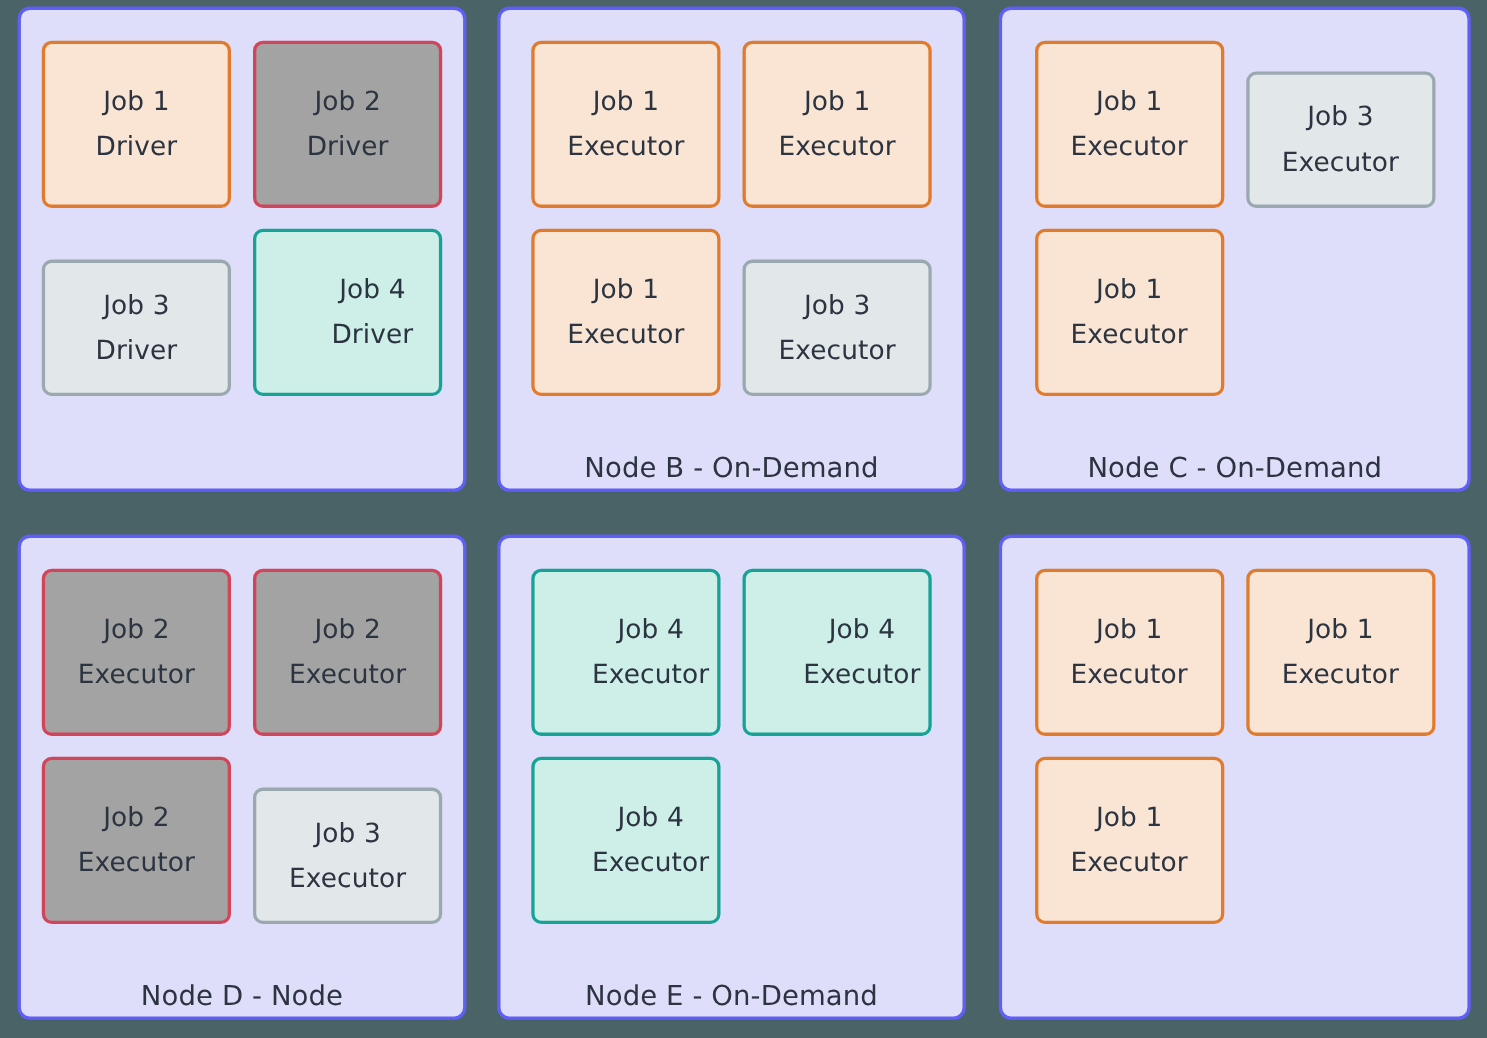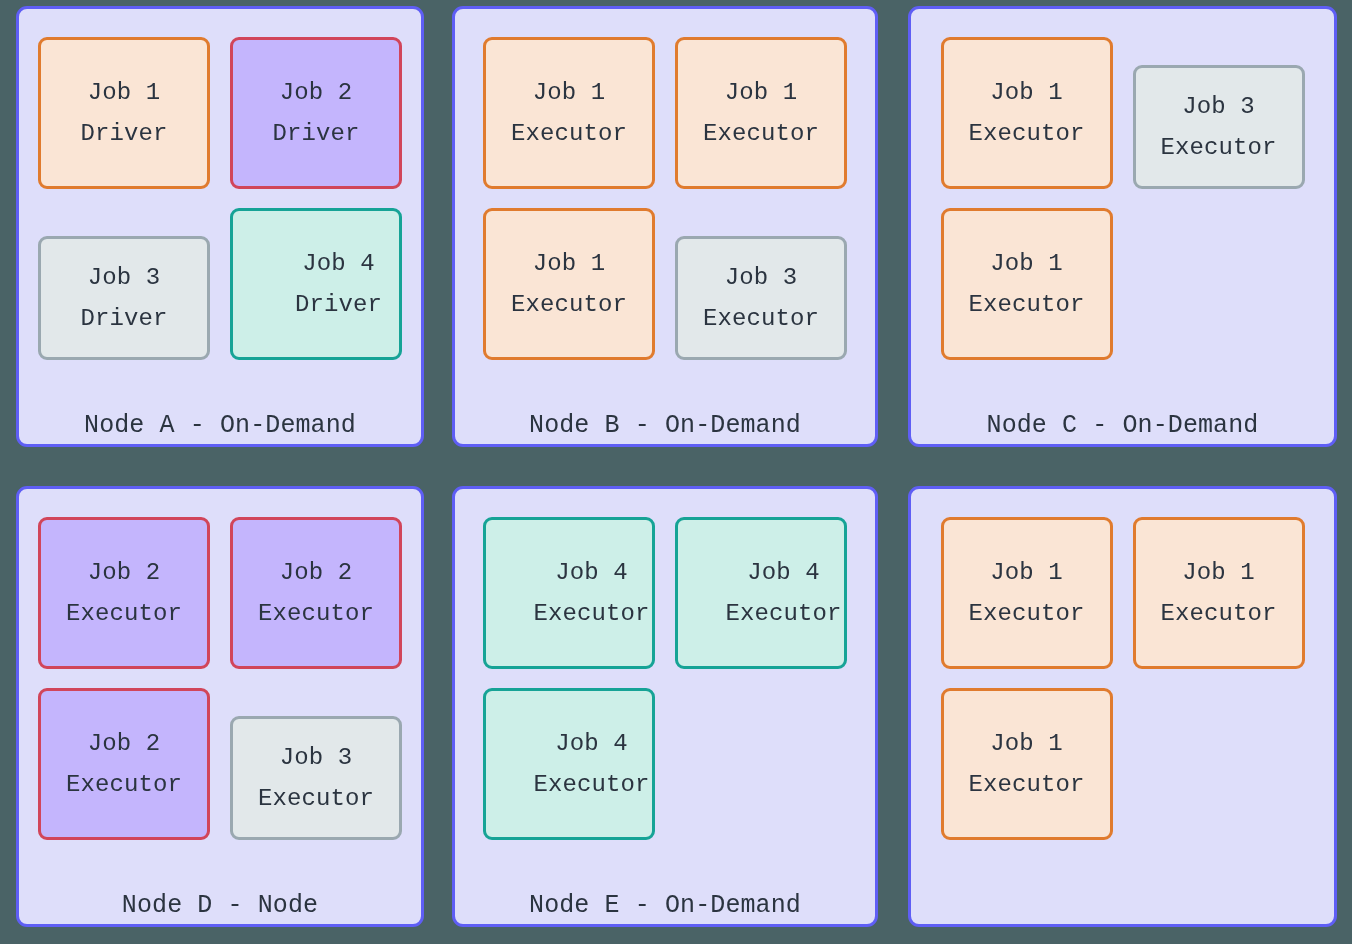--- a/index.html
+++ b/index.html
@@ -23,21 +23,20 @@
     grid-template-rows: 472px 472px;
     box-sizing: border-box;
   }
 
   .node-cell {
     display: flex;
     align-items: flex-start;
     justify-content: flex-end;
     box-sizing: border-box;
     padding: 6px 16px 25px 16px;
-    font-family: Liberation Mono, monospace;
   }
   .node-cell.row2 {
     padding: 14px 16px 17px 16px;
   }
   .node-cell.col2 { padding-left: 12px; padding-right: 17px; }
   .node-cell.col3 { padding-left: 13px; padding-right: 15px; }
 
   .node {
     width: 100%;
     height: 100%;
@@ -77,21 +76,21 @@
   }
   .card .line { display: block; }
 
   .card.empty {
     border: none;
     background: transparent;
   }
 
   
   .theme-orange { background: #fae5d5; border-color: #e07b2e; }
-  .theme-red    { background: #c4b5fd; border-color: #d1455a; }
+  .theme-red    { background: #a3a3a3; border-color: #d1455a; }
   .theme-gray   { background: #e2e8ea; border-color: #9aa8b0; margin-top: 28px; }
   .theme-teal   { background: #cdefe8; border-color: #16a396; padding-left: 45px; }
 
   .node-label {
     margin-top: auto;
     margin-bottom: 0;
     color: #2b3440;
     font-size: 25px;
     text-align: center;
     letter-spacing: 0.1px;
@@ -118,21 +117,20 @@
           <div class="card theme-gray">
             <span class="line">Job 3</span>
             <span class="line">Driver</span>
           </div>
           <div class="card theme-teal">
             <span class="line">Job 4</span>
             <span class="line">Driver</span>
           </div>
         </div>
         <div class="node-label-spacer"></div>
-        <div class="node-label">Node A - On-Demand</div>
       </div>
     </div>
     <div class="node-cell col2">
       <div class="node">
         <div class="slot-grid">
           <div class="card theme-orange">
             <span class="line">Job 1</span>
             <span class="line">Executor</span>
           </div>
           <div class="card theme-orange">

